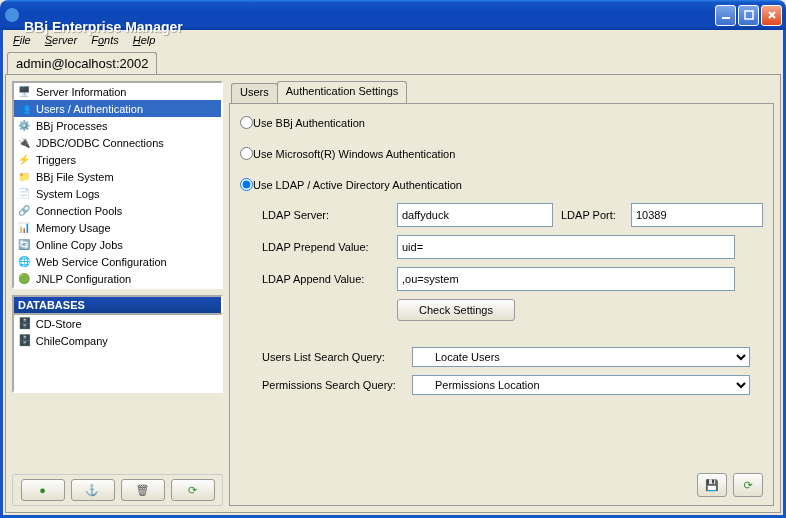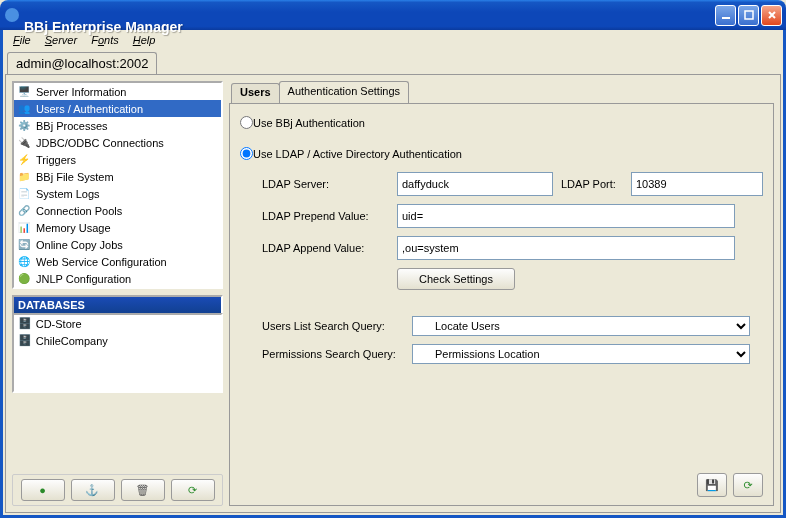--- a/index.html
+++ b/index.html
@@ -34,21 +34,21 @@
 .dblist { border: 2px inset #fff; background: #fff; flex: 1; }
 .dbitem { display: flex; align-items: center; gap: 4px; padding: 1px 4px; height: 17px; }
 
 .toolbar { display: flex; gap: 6px; justify-content: center; border: 1px solid #ccc; padding: 4px; border-radius: 2px; }
 .toolbtn { width: 44px; height: 22px; border: 1px solid #9a9a9a; background: linear-gradient(to bottom, #fdfdfd, #e4e1d0); border-radius: 3px; display:flex; align-items:center; justify-content:center; font-size:12px; }
 
 .rightpanel { flex: 1; display: flex; flex-direction: column; }
 .inner-tabstrip { height: 22px; display: flex; padding-left: 2px; }
 .inner-tab { background: #fff; border: 1px solid #999; border-bottom: none; border-radius: 3px 3px 0 0; padding: 3px 8px; margin-right: -1px; position: relative; }
 .inner-tab.active { z-index: 2; background: #ece9d8; }
-.inner-tab.inactive { background: #e4e1d0; margin-top: 2px; padding-top: 2px; font-weight: bold; }
+.inner-tab.inactive { background: #e4e1d0; margin-top: 2px; padding-top: 2px; }
 
 .formarea { border: 1px solid #999; flex: 1; padding: 12px 10px 8px 10px; display: flex; flex-direction: column; background: #ece9d8; }
 .radio-row { display: flex; align-items: center; margin-bottom: 18px; }
 .radio-row input[type=radio] { width: 13px; height: 13px; }
 .formgrid { margin-left: 22px; }
 .formrow { display: flex; align-items: center; margin-bottom: 8px; }
 .formrow .lbl { width: 135px; }
 .formrow .lbl2 { width: 70px; margin-left: 8px; }
 .formrow input.txt { border: 1px solid #7f9db9; height: 24px; padding: 2px 4px; background: #fff; font-size: 11px; }
 .formrow .w1 { width: 156px; }
@@ -182,20 +182,24 @@
     <div class="rightpanel">
       <div class="inner-tabstrip">
         <div class="inner-tab inactive">Users</div>
         <div class="inner-tab active">Authentication Settings</div>
       </div>
       <div class="formarea">
         <div class="radio-row">
           <input type="radio" name="auth" style="">
           <span>Use BBj Authentication</span>
         </div>
+        <div class="radio-row">
+          <input type="radio" name="auth" style="">
+          <span>Use Microsoft(R) Windows Authentication</span>
+        </div>
         <div class="radio-row" style="margin-bottom:12px;">
           <input type="radio" name="auth" checked="" style="">
           <span>Use LDAP / Active Directory Authentication</span>
         </div>
 
         <div class="formgrid">
           <div class="formrow">
             <span class="lbl">LDAP Server:</span>
             <input class="txt w1" value="daffyduck" style="">
             <span class="lbl2">LDAP Port:</span>

